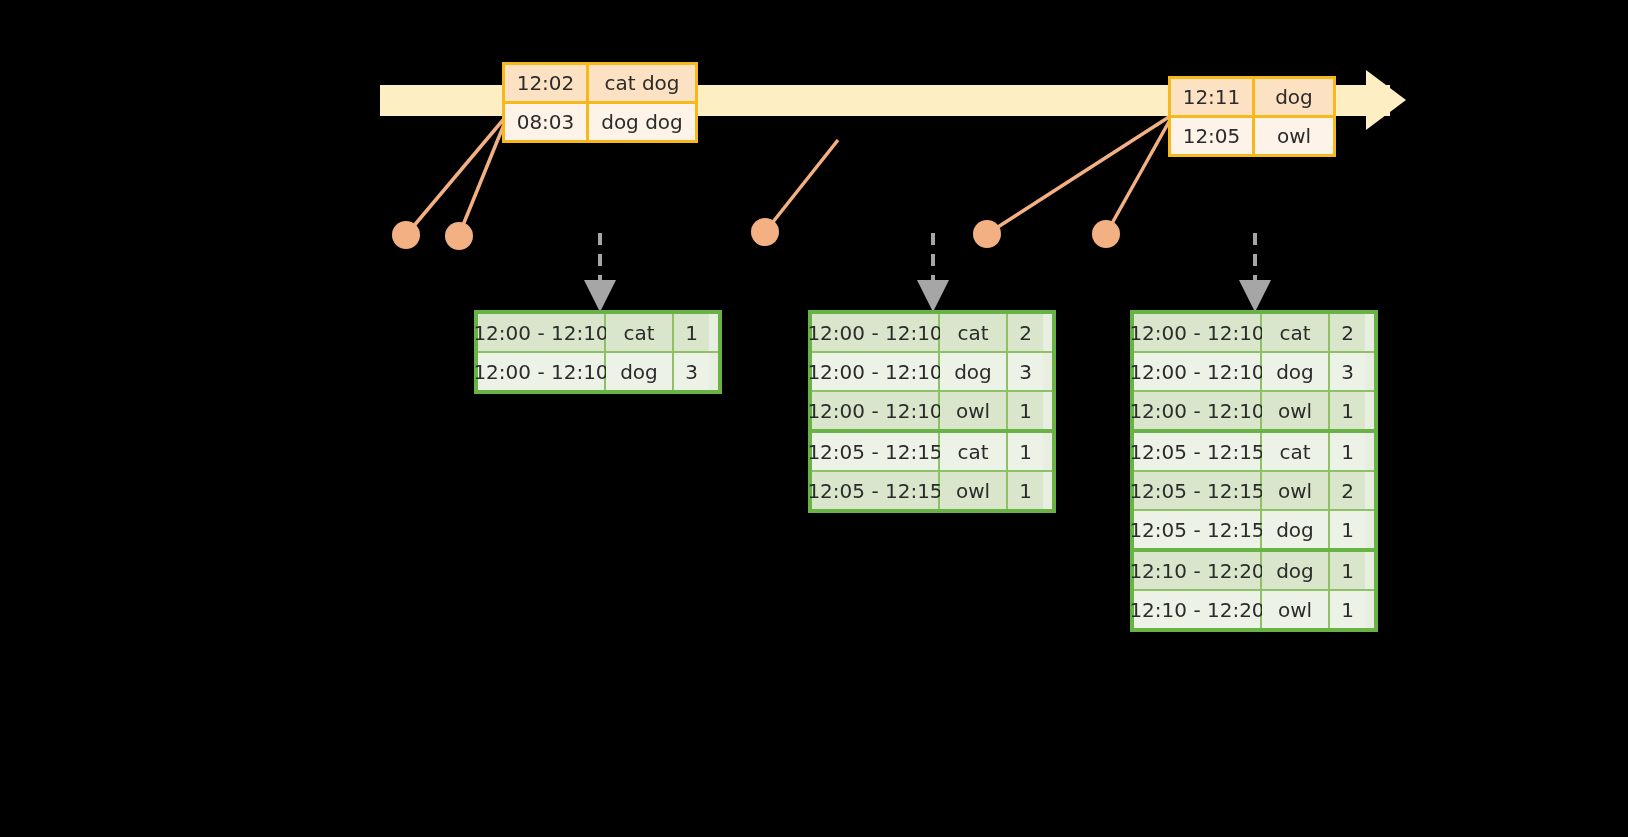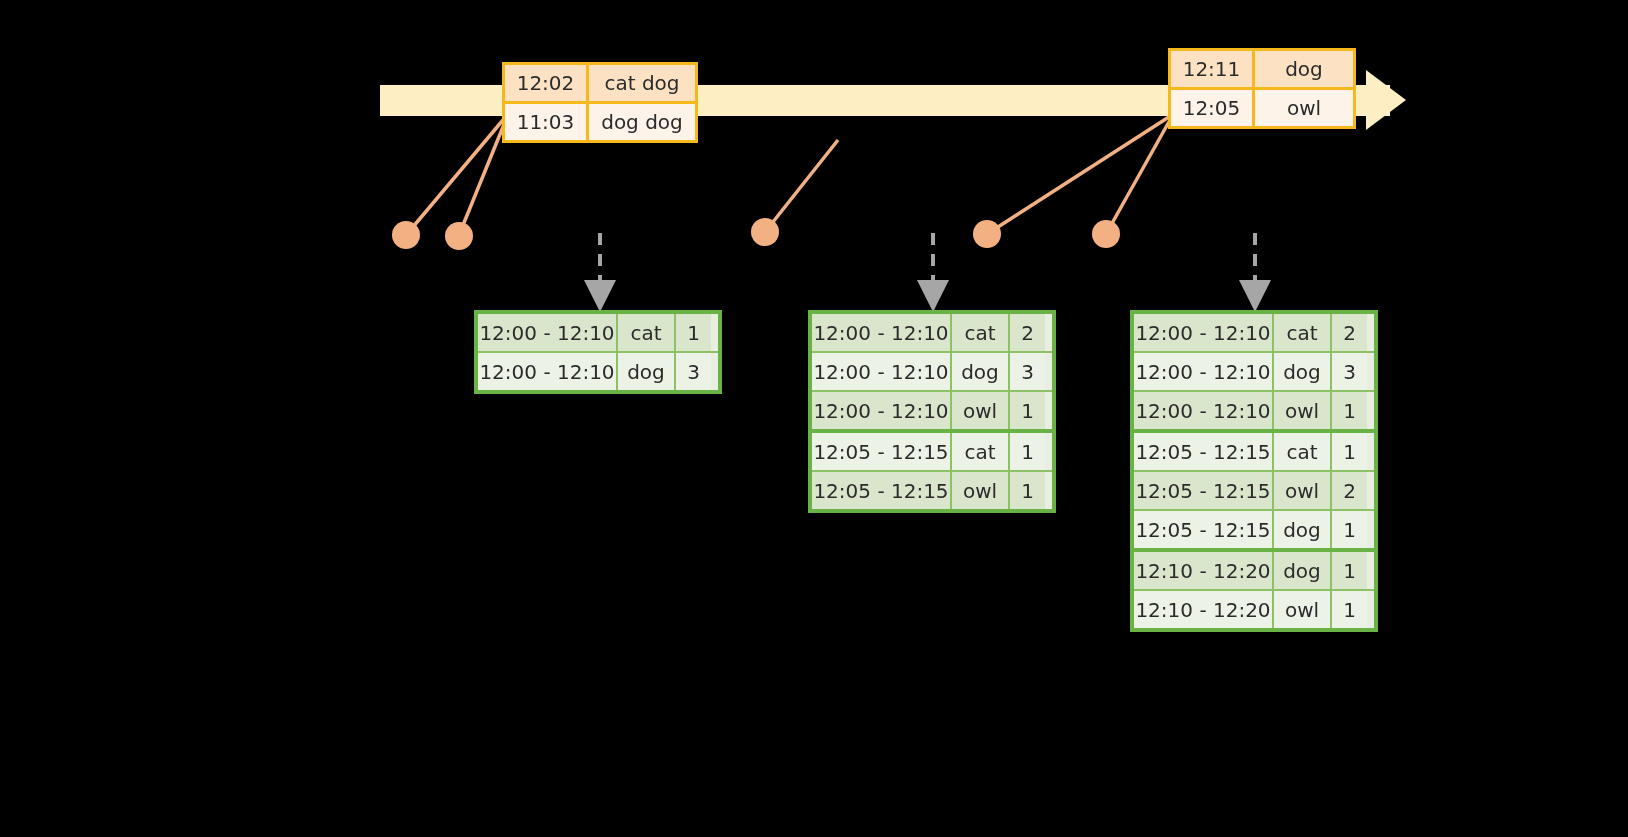--- a/index.html
+++ b/index.html
@@ -47,21 +47,21 @@
     white-space:nowrap;
   }
   .ecell.time{width:84px;border-right:3px solid #f6b81a;}
   .ecell.words{flex:1;}
 
   
   #event-box-1{left:502px;top:62px;width:196px;}
   #event-box-1 .ecell.words{width:109px;text-align:right;}
   #event-box-2{left:836px;top:81px;width:196px;}
   #event-box-2 .ecell.words{width:109px;}
-  #event-box-3{left:1168px;top:48px;width:188px;}
+  #event-box-3{left:1168px;top:76px;width:168px;}
   #event-box-3 .ecell.words{width:89px;}
 
   
   .connectors{position:absolute;left:0;top:0;width:1628px;height:837px;pointer-events:none;}
 
   
   .result-table{
     position:absolute;
     border:4px solid #69b246;
     box-sizing:border-box;
@@ -70,22 +70,22 @@
   .rrow{display:flex;box-sizing:border-box;}
   .rrow + .rrow{border-top:2px solid #8cc265;}
   .rrow.group-end + .rrow{border-top:4px solid #69b246;}
   .rrow.dark  .rcell{background:#d9e6cb;}
   .rrow.light .rcell{background:#edf2e7;}
   .rcell{
     box-sizing:border-box;
     display:flex;align-items:center;justify-content:center;
     color:#2b2b2b;font-size:20px;height:37px;white-space:nowrap;
   }
-  .rcell.win{width:140px;border-right:2px solid #8cc265;}
-  .rcell.key{width:58px;border-right:2px solid #8cc265;text-align:right;}
+  .rcell.win{width:128px;border-right:2px solid #8cc265;}
+  .rcell.key{width:68px;border-right:2px solid #8cc265;text-align:right;}
   .rcell.cnt{width:35px;}
 
   #result-table-1{left:474px;top:310px;width:248px;}
   #result-table-2{left:808px;top:310px;width:248px;}
   #result-table-3{left:1130px;top:310px;width:248px;}
 </style>
 </head>
 <body>
 
 <div class="stage">
@@ -122,21 +122,21 @@
       <line x1="1255" y1="233" x2="1255" y2="296"></line>
     </g>
   </svg>
 
   <div class="event-box" id="event-box-1">
     <div class="event-row dark">
       <div class="ecell time">12:02</div>
       <div class="ecell words">cat dog</div>
     </div>
     <div class="event-row light">
-      <div class="ecell time">11:03</div>
+      <div class="ecell time">08:03</div>
       <div class="ecell words">dog dog</div>
     </div>
   </div>
 
 
   <div class="event-box" id="event-box-3">
     <div class="event-row dark">
       <div class="ecell time">12:11</div>
       <div class="ecell words">dog</div>
     </div>

